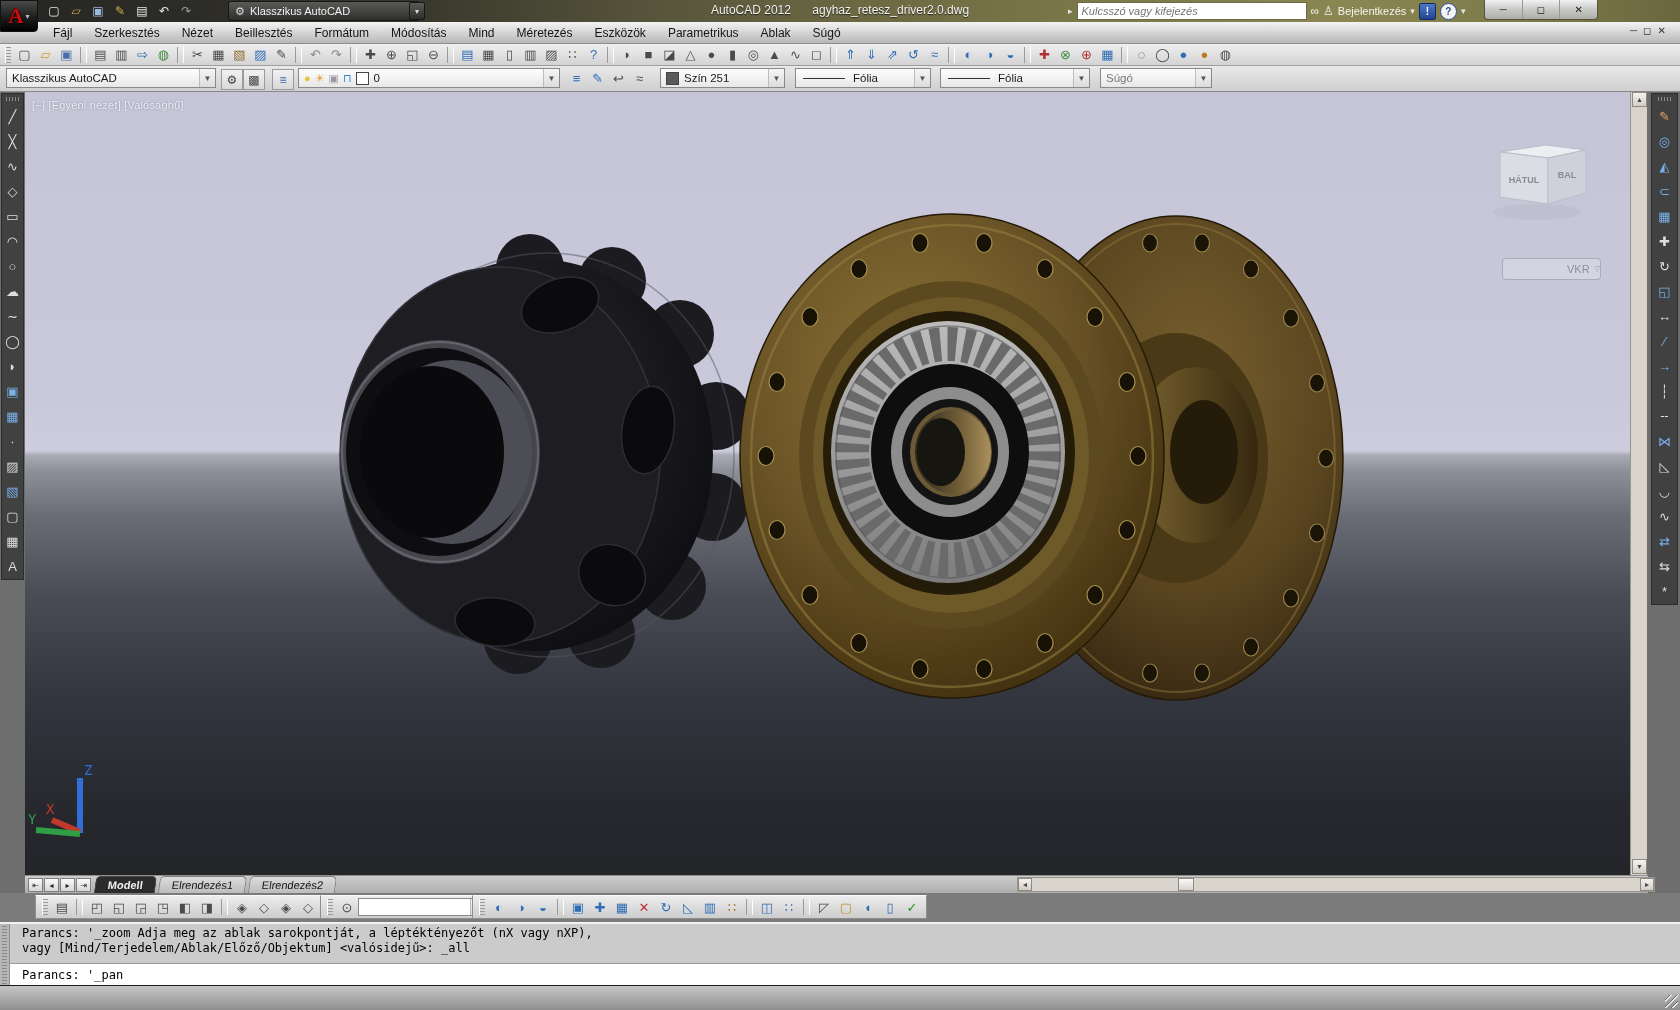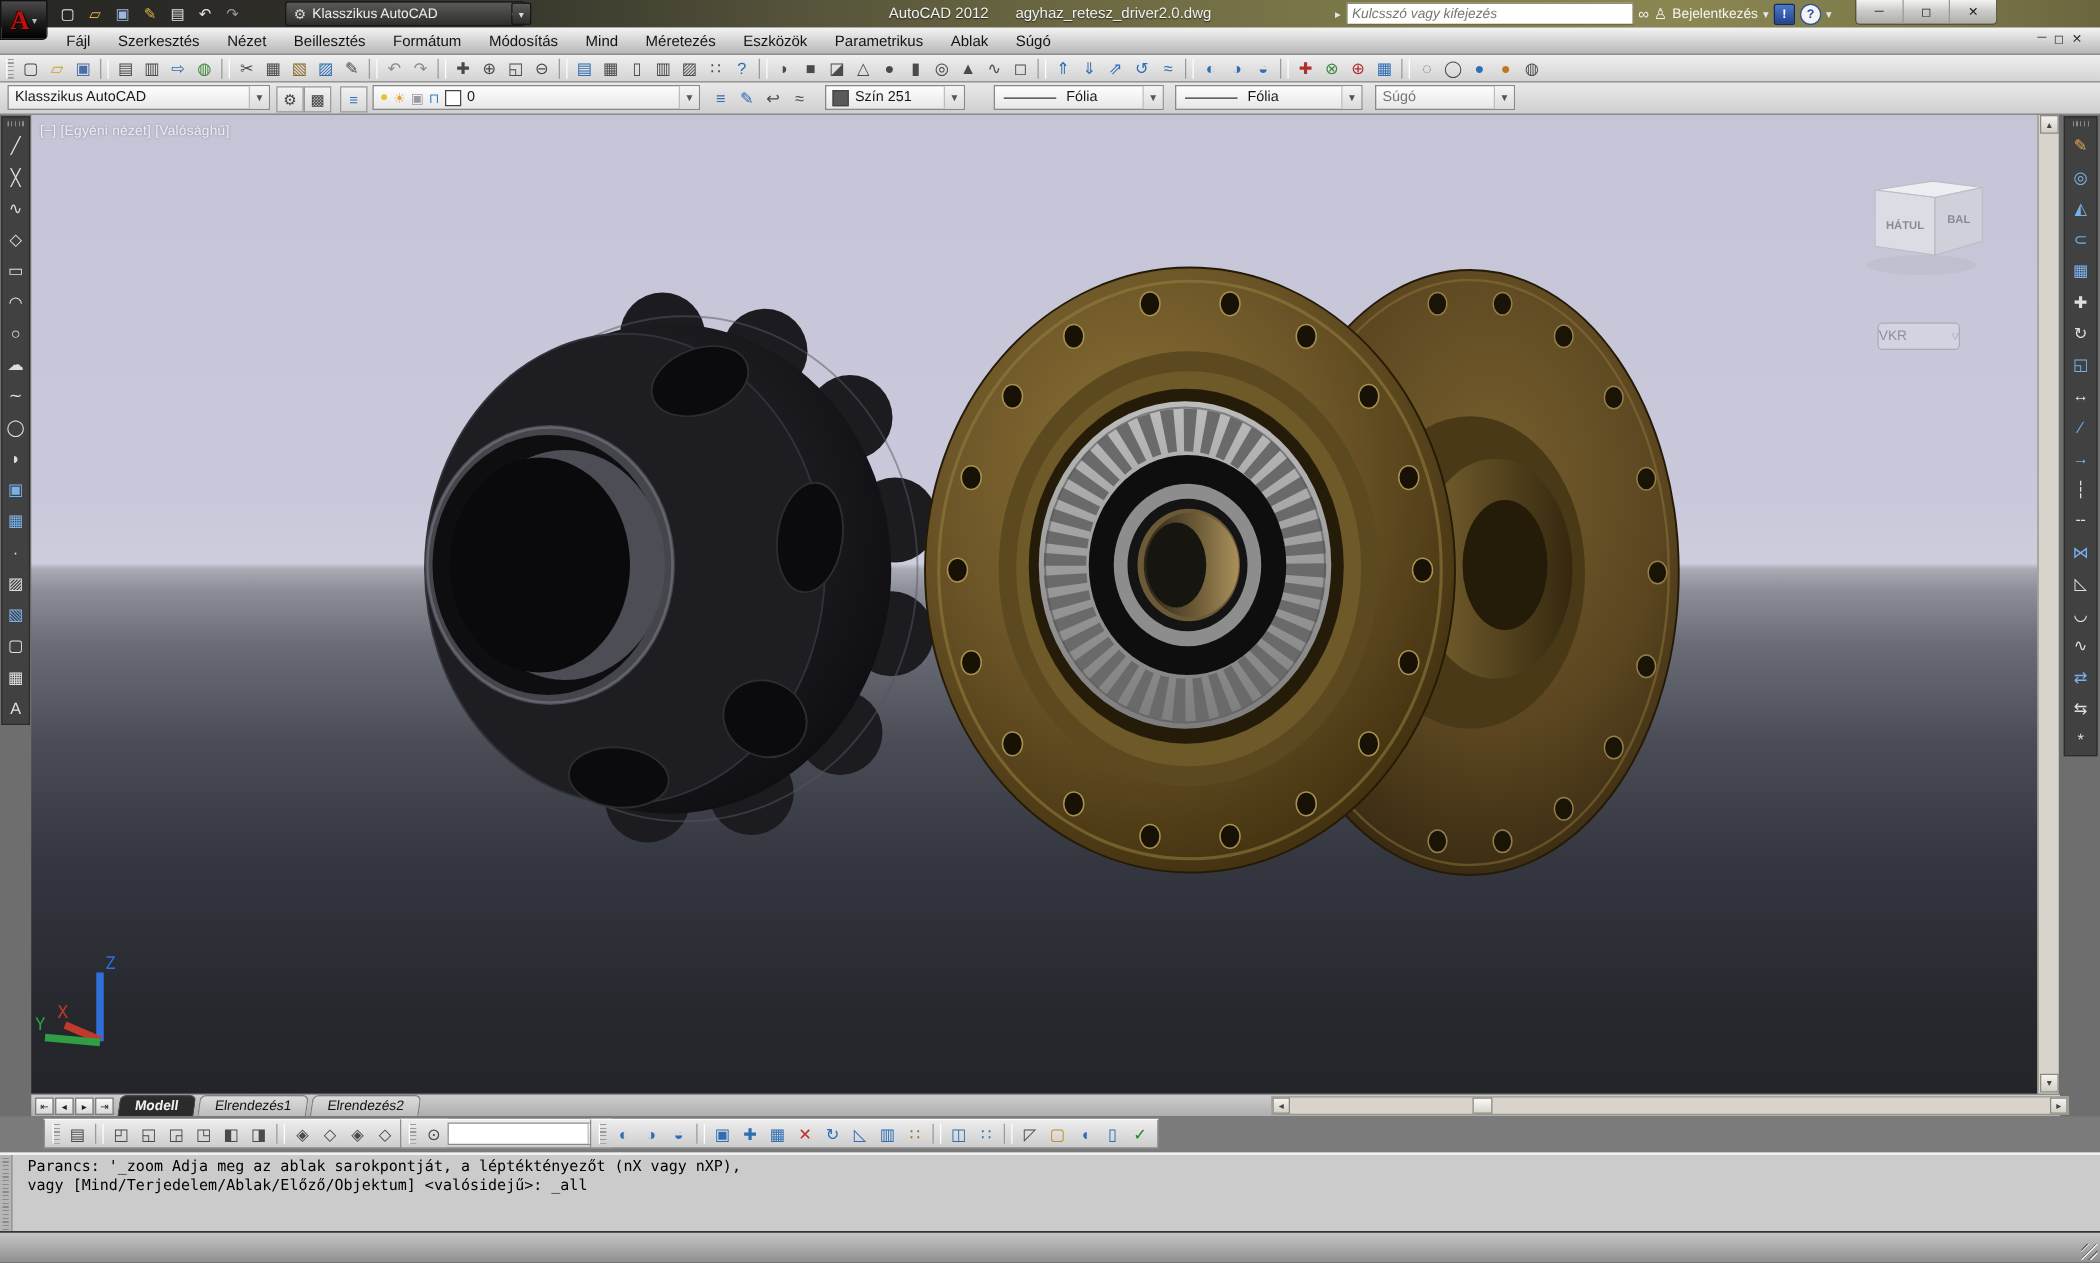--- a/index.html
+++ b/index.html
@@ -71,22 +71,22 @@
   .lc-ico{font-size:11px;margin-right:4px;}
   
   .sidecol{background:#6e6e6e;}
   .vtoolbar{background:#414141;border:1px solid #2c2c2c;display:flex;flex-direction:column;align-items:center;padding-top:2px;box-sizing:border-box;}
   .vgrip{width:14px;height:4px;margin:1px 0 3px;background:repeating-linear-gradient(90deg,#8a8a8a 0 1px,transparent 1px 3px);}
   .vicon{width:22px;height:25px;display:flex;align-items:center;justify-content:center;font-size:13px;color:#dedede;}
   .viewport{left:25px;top:92px;width:1605px;height:783px;overflow:hidden;
     background:linear-gradient(180deg,#c5c5d7 0%,#c9c9db 40%,#cdcdde 45.8%,#a9abb4 46.4%,#8c8f98 48.5%,#6a6d75 54%,#4a4d55 64%,#343740 76%,#26282e 92%,#232529 100%);}
   .vplabel{left:32px;top:99px;font-size:11px;color:#eceef6;letter-spacing:.2px;text-shadow:0 0 2px rgba(90,90,110,.6);}
   .vkr{left:1502px;top:258px;width:64px;height:20px;border-radius:4px;background:rgba(235,235,242,.35);
-    border:1px solid rgba(150,150,168,.65);display:flex;align-items:center;justify-content:space-between;gap:5px;
-    font-size:11px;color:#8f8f9c;}
+    border:1px solid rgba(150,150,168,.65);display:flex;align-items:center;justify-content:flex-end;gap:5px;
+    font-size:11px;color:#8f8f9c;padding-left:33px;}
   .vkr .dd{font-size:7px;color:#9a9aa8;}
   
   .vscroll{left:1630px;top:92px;width:17px;height:783px;background:#d8d4cc;border-left:1px solid #9a968e;box-sizing:border-box;}
   .sbtn{position:absolute;width:15px;height:15px;left:1px;background:linear-gradient(#f4f2ee,#d2cec6);
     border:1px solid #8e8a82;display:flex;align-items:center;justify-content:center;font-size:8px;color:#444;box-sizing:border-box;}
   .hscroll{position:absolute;left:992px;top:1px;width:638px;height:15px;background:#d8d4cc;border:1px solid #9a968e;box-sizing:border-box;display:flex;align-items:center;}
   .hbtn{width:14px;height:13px;background:linear-gradient(#f4f2ee,#d2cec6);border:1px solid #8e8a82;
     display:flex;align-items:center;justify-content:center;font-size:8px;color:#444;box-sizing:border-box;}
   .hthumb{position:absolute;left:160px;width:16px;height:13px;background:linear-gradient(#fbfaf8,#d8d4cc);border:1px solid #8e8a82;box-sizing:border-box;}
   
@@ -284,21 +284,21 @@
     <span>0</span>
     <span class="arrow">▼</span>
   </div>
   <div class="icons" style="position:absolute;left:566px;top:3px;">
 
   <span class="ticon" style="color: rgb(47, 109, 181);">≡</span>
       <span class="ticon" style="color: rgb(47, 109, 181);">✎</span>
       <span class="ticon">↩</span>
       <span class="ticon">≈</span>
     </div>
-  <div class="combo" style="left:660px;width:112px;">
+  <div class="combo" style="left:660px;width:125px;">
     <span class="swatch" id="color-swatch" style="background: rgb(90, 90, 90);"></span>
     <span>Szín 251</span>
     <span class="arrow">▼</span>
   </div>
   <div class="combo" style="left:795px;width:136px;">
     <span class="ltline"></span>
     <span>Fólia</span>
     <span class="arrow">▼</span>
   </div>
   <div class="combo" style="left:940px;width:150px;">
@@ -602,17 +602,20 @@
       </div>
   </div>
 </div>
 
 <div class="abs cmd">
   <div class="cmdgrip"></div>
   <div class="cmdhist">
     <div>Parancs: '_zoom Adja meg az ablak sarokpontját, a léptéktényezőt (nX vagy nXP),</div>
     <div>vagy [Mind/Terjedelem/Ablak/Előző/Objektum] &lt;valósidejű&gt;: _all</div>
   </div>
+  <div class="cmdline">
+    <span>Parancs: '_pan</span>
+  </div>
 </div>
 
 <div class="abs statusbar">
   <div class="sgrip"></div>
 </div>
 
 </body></html>

